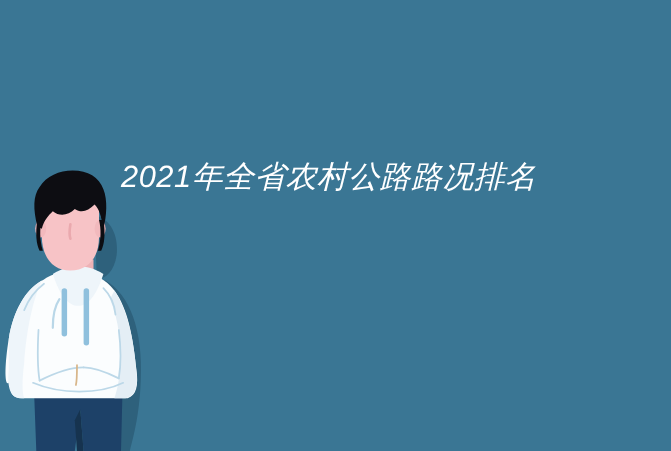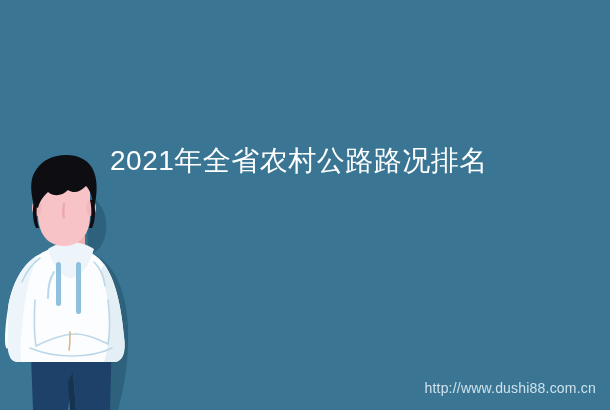--- a/index.html
+++ b/index.html
@@ -12,20 +12,21 @@
     overflow: hidden;
     font-family: "Liberation Sans", "DejaVu Sans", sans-serif;
   }
 
   #banner {
     position: relative;
     width: 610px;
     height: 410px;
     background: #3a7694;
     overflow: hidden;
+    font-style: italic;
   }
 
   
   #illustration {
     position: absolute;
     left: 0;
     top: 0;
     width: 160px;
     height: 410px;
   }
@@ -153,15 +154,14 @@
 
         <path d="M94 200 C96 212 95 222 92 228 L89 228 C92 218 92 208 90 200 Z" fill="#0d0d12"></path>
       </g>
     </svg>
   </div>
 
   <div id="headline">
     <span class="headline-line">2021年全省农村公路路况排名</span>
   </div>
 
-  <div id="watermark">http://www.dushi88.com.cn</div>
 
 </div>
 
 </body></html>

